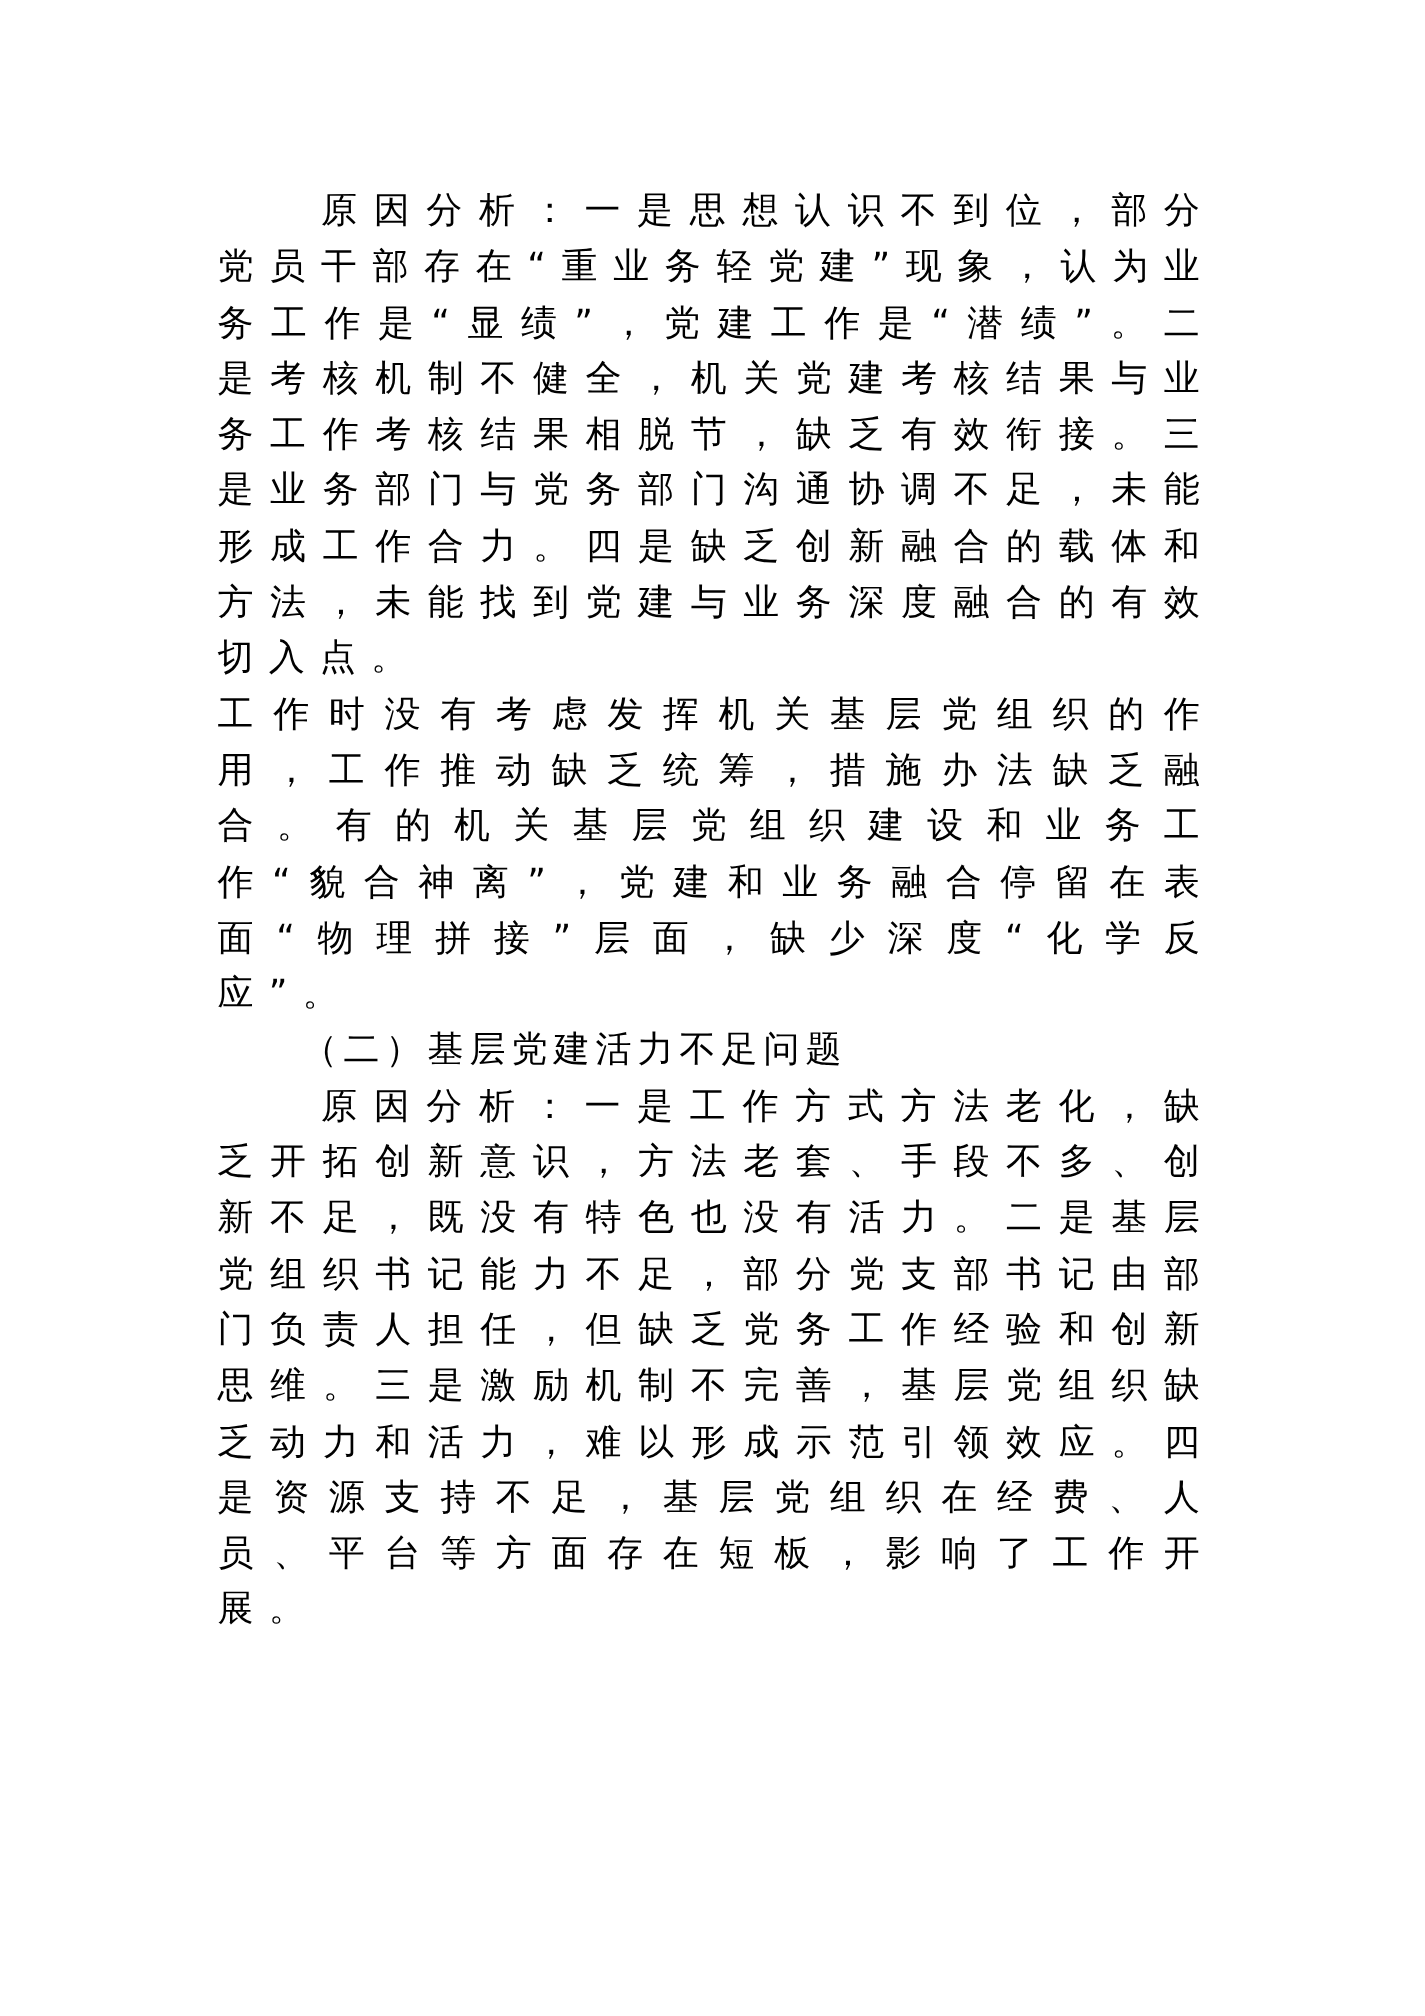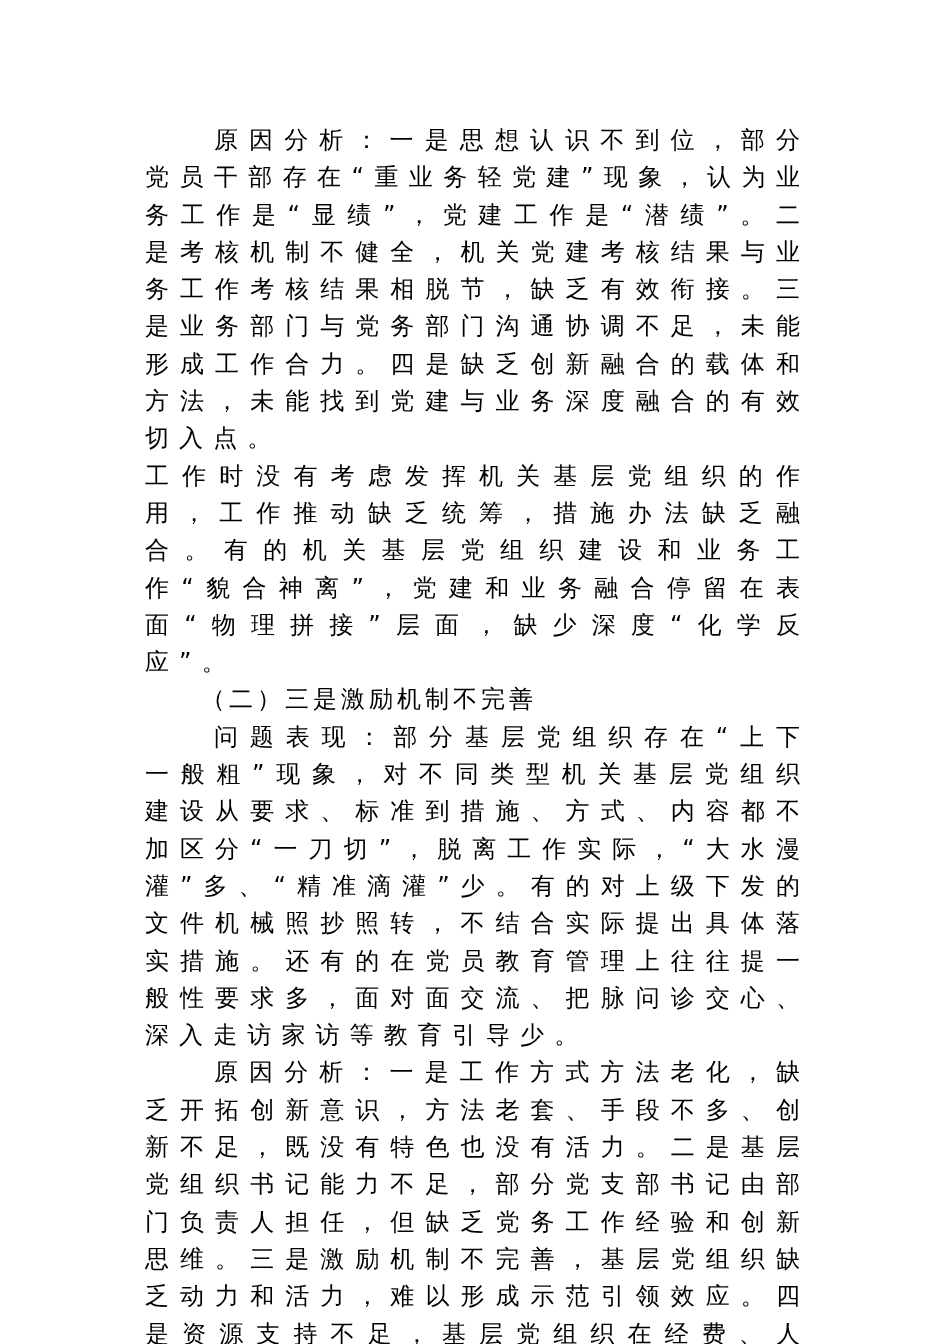--- a/index.html
+++ b/index.html
@@ -24,17 +24,16 @@
     font-family: "DejaVu Serif", serif;
     letter-spacing: 4px;
   }
 </style>
 </head>
 <body>
 
 <div class="page">
   <p class="para">原因分析：一是思想认识不到位，部分党员干部存在“重业务轻党建”现象，认为业务工作是“显绩”，党建工作是“潜绩”。二是考核机制不健全，机关党建考核结果与业务工作考核结果相脱节，缺乏有效衔接。三是业务部门与党务部门沟通协调不足，未能形成工作合力。四是缺乏创新融合的载体和方法，未能找到党建与业务深度融合的有效切入点。</p>
   <p class="para cont">工作时没有考虑发挥机关基层党组织的作用，工作推动缺乏统筹，措施办法缺乏融合。有的机关基层党组织建设和业务工作“貌合神离”，党建和业务融合停留在表面“物理拼接”层面，缺少深度“化学反应”。</p>
-  <p class="heading">（二）三是激励机制不完善</p>
-  <p class="para">问题表现：部分基层党组织存在“上下一般粗”现象，对不同类型机关基层党组织建设从要求、标准到措施、方式、内容都不加区分“一刀切”，脱离工作实际，“大水漫灌”多、“精准滴灌”少。有的对上级下发的文件机械照抄照转，不结合实际提出具体落实措施。还有的在党员教育管理上往往提一般性要求多，面对面交流、把脉问诊交心、深入走访家访等教育引导少。</p>
+  <p class="heading">（二）基层党建活力不足问题</p>
   <p class="para">原因分析：一是工作方式方法老化，缺乏开拓创新意识，方法老套、手段不多、创新不足，既没有特色也没有活力。二是基层党组织书记能力不足，部分党支部书记由部门负责人担任，但缺乏党务工作经验和创新思维。三是激励机制不完善，基层党组织缺乏动力和活力，难以形成示范引领效应。四是资源支持不足，基层党组织在经费、人员、平台等方面存在短板，影响了工作开展。</p>
 
 </div>
 
 </body></html>

